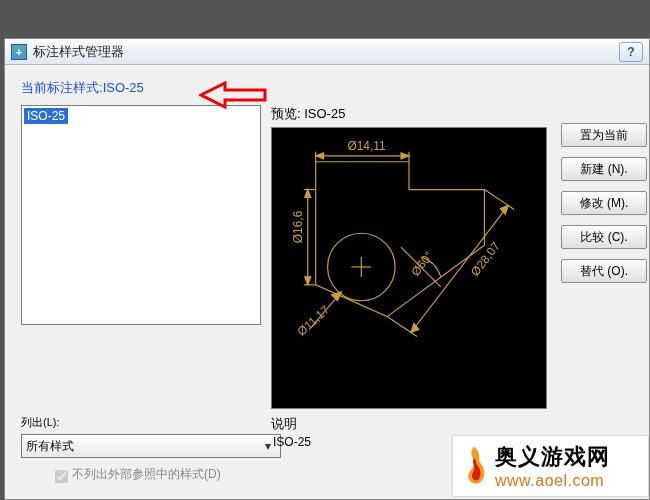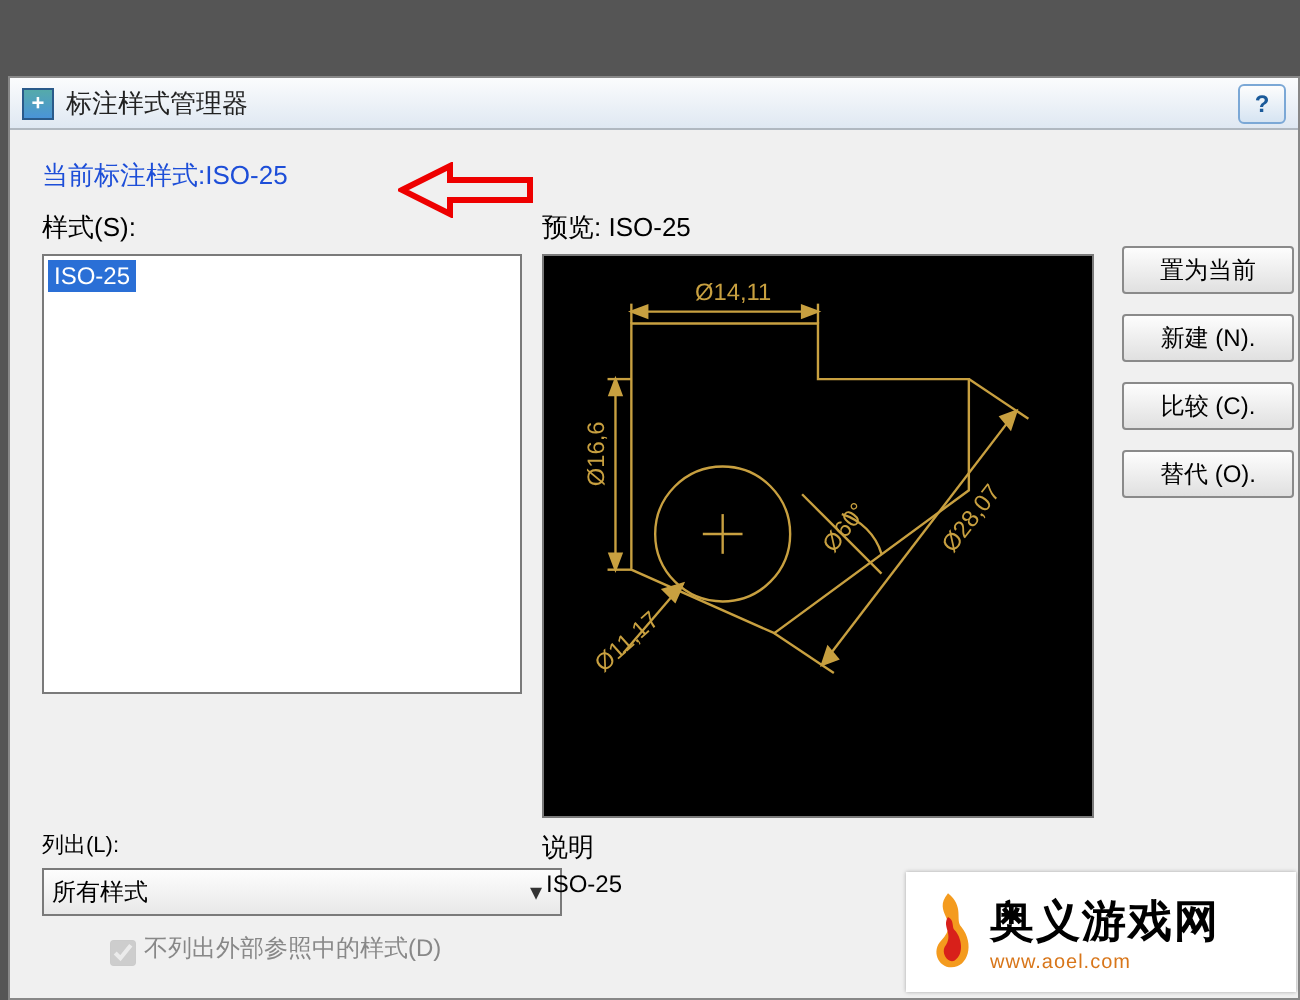--- a/index.html
+++ b/index.html
@@ -31,21 +31,21 @@
 .chk { display: flex; align-items: flex-end; margin-top: 8px; color: #888; font-size: 12px; margin-left: 34px; }
 .chk input { margin-right: 4px; }
 .below .br { width: 290px; }
 .below .br .lbl { font-size: 13px; margin-bottom: 2px; }
 .below .br .desc { font-size: 12px; color: #000; padding-left: 2px; }
 .watermark { position: absolute; bottom: 4px; right: 2px; width: 195px; height: 60px; background: #fff; display: flex; align-items: center; padding: 4px; z-index: 20; box-shadow: 0 0 2px rgba(0,0,0,.3); }
 .watermark .flame { width: 34px; height: 42px; position: relative; }
 .watermark .flame svg { width: 100%; height: 100%; }
 .watermark .txt { display: flex; flex-direction: column; margin-left: 4px; }
 .watermark .cn { font-size: 22px; font-weight: bold; font-family: SimHei, sans-serif; color: #000; letter-spacing: 1px; }
-.watermark .url { font-size: 10px; color: #d8761a; letter-spacing: 0.5px; }
+.watermark .url { font-size: 16px; color: #d8761a; letter-spacing: 0.5px; }
 </style>
 </head>
 <body>
 
 <div class="outer">
   <div class="titlebar">
     <div class="tico">+</div>
     <div class="ttxt">标注样式管理器</div>
     <div class="helpbtn">?</div>
   </div>
@@ -55,21 +55,20 @@
         <polygon points="2,14 26,2 26,9 66,9 66,19 26,19 26,26" fill="none" stroke="#e00" stroke-width="3"></polygon>
       </svg>
   </div>
 
   <div class="content">
     <div class="row1">
       <span>当前标注样式:</span><span>ISO-25</span>
     </div>
     <div class="cols">
       <div class="leftcol">
-        <div class="lbl"><span>样式(S):</span></div>
         <div class="listbox">
           <span class="sel">ISO-25</span>
         </div>
       </div>
       <div class="midcol">
         <div class="lbl">预览: ISO-25</div>
         <div class="preview">
           <svg viewBox="0 0 276 220">
             <g stroke="#c8a040" stroke-width="1.2" fill="none">
               <path d="M 44 62 L 44 158 L 116 190 L 214 118 L 214 62 L 138 62 L 138 34 L 44 34 Z" fill="none"></path>
@@ -102,20 +101,21 @@
               <text x="30" y="210" transform="rotate(-42 30 210)">Ø<tspan>11,17</tspan></text>
               <text x="146" y="150" transform="rotate(-52 146 150)">Ø<tspan>60°</tspan></text>
               <text x="206" y="150" transform="rotate(-52 206 150)">Ø<tspan>28,07</tspan></text>
             </g>
           </svg>
         </div>
       </div>
       <div class="rightcol">
         <div class="btn">置为当前</div>
         <div class="btn"><span>新建 (N).</span></div>
+        <div class="btn"><span>修改 (M).</span></div>
         <div class="btn"><span>比较 (C).</span></div>
         <div class="btn"><span>替代 (O).</span></div>
       </div>
     </div>
     <div class="below">
       <div class="bl">
         <div class="lbl"><span>列出(L):</span></div>
         <div class="combo">
           <span>所有样式</span>
           <span class="dd">▾</span>

